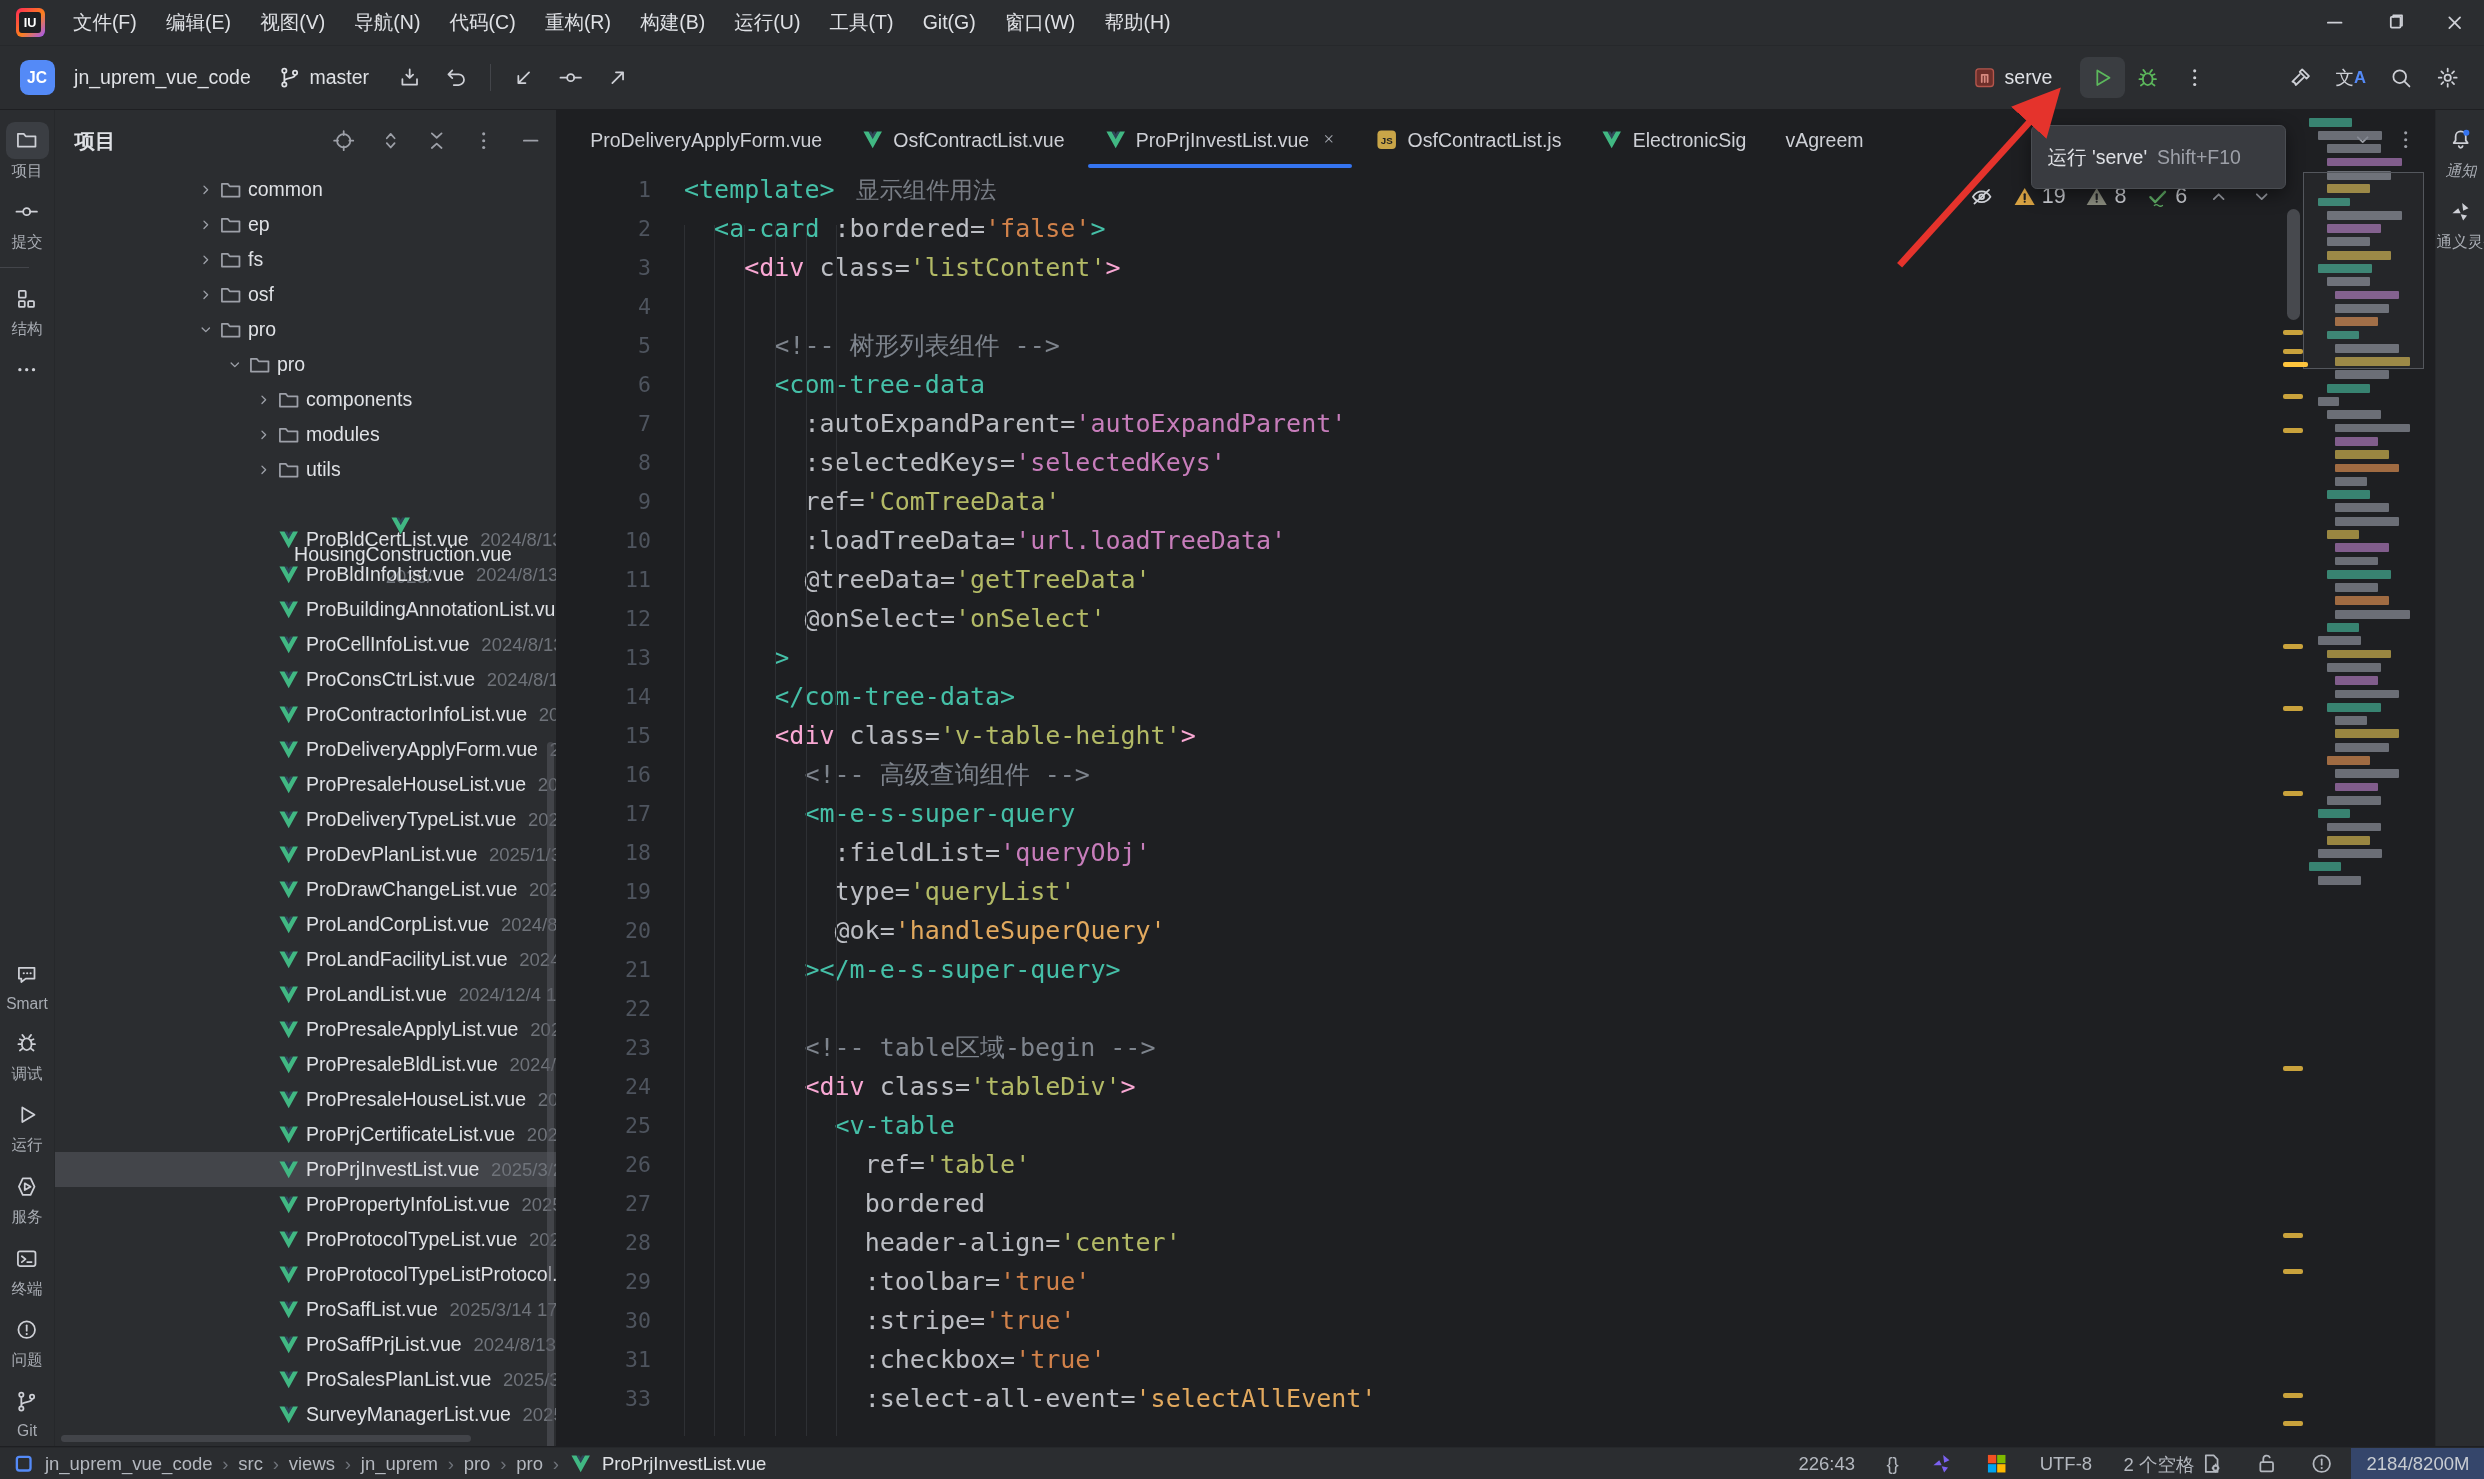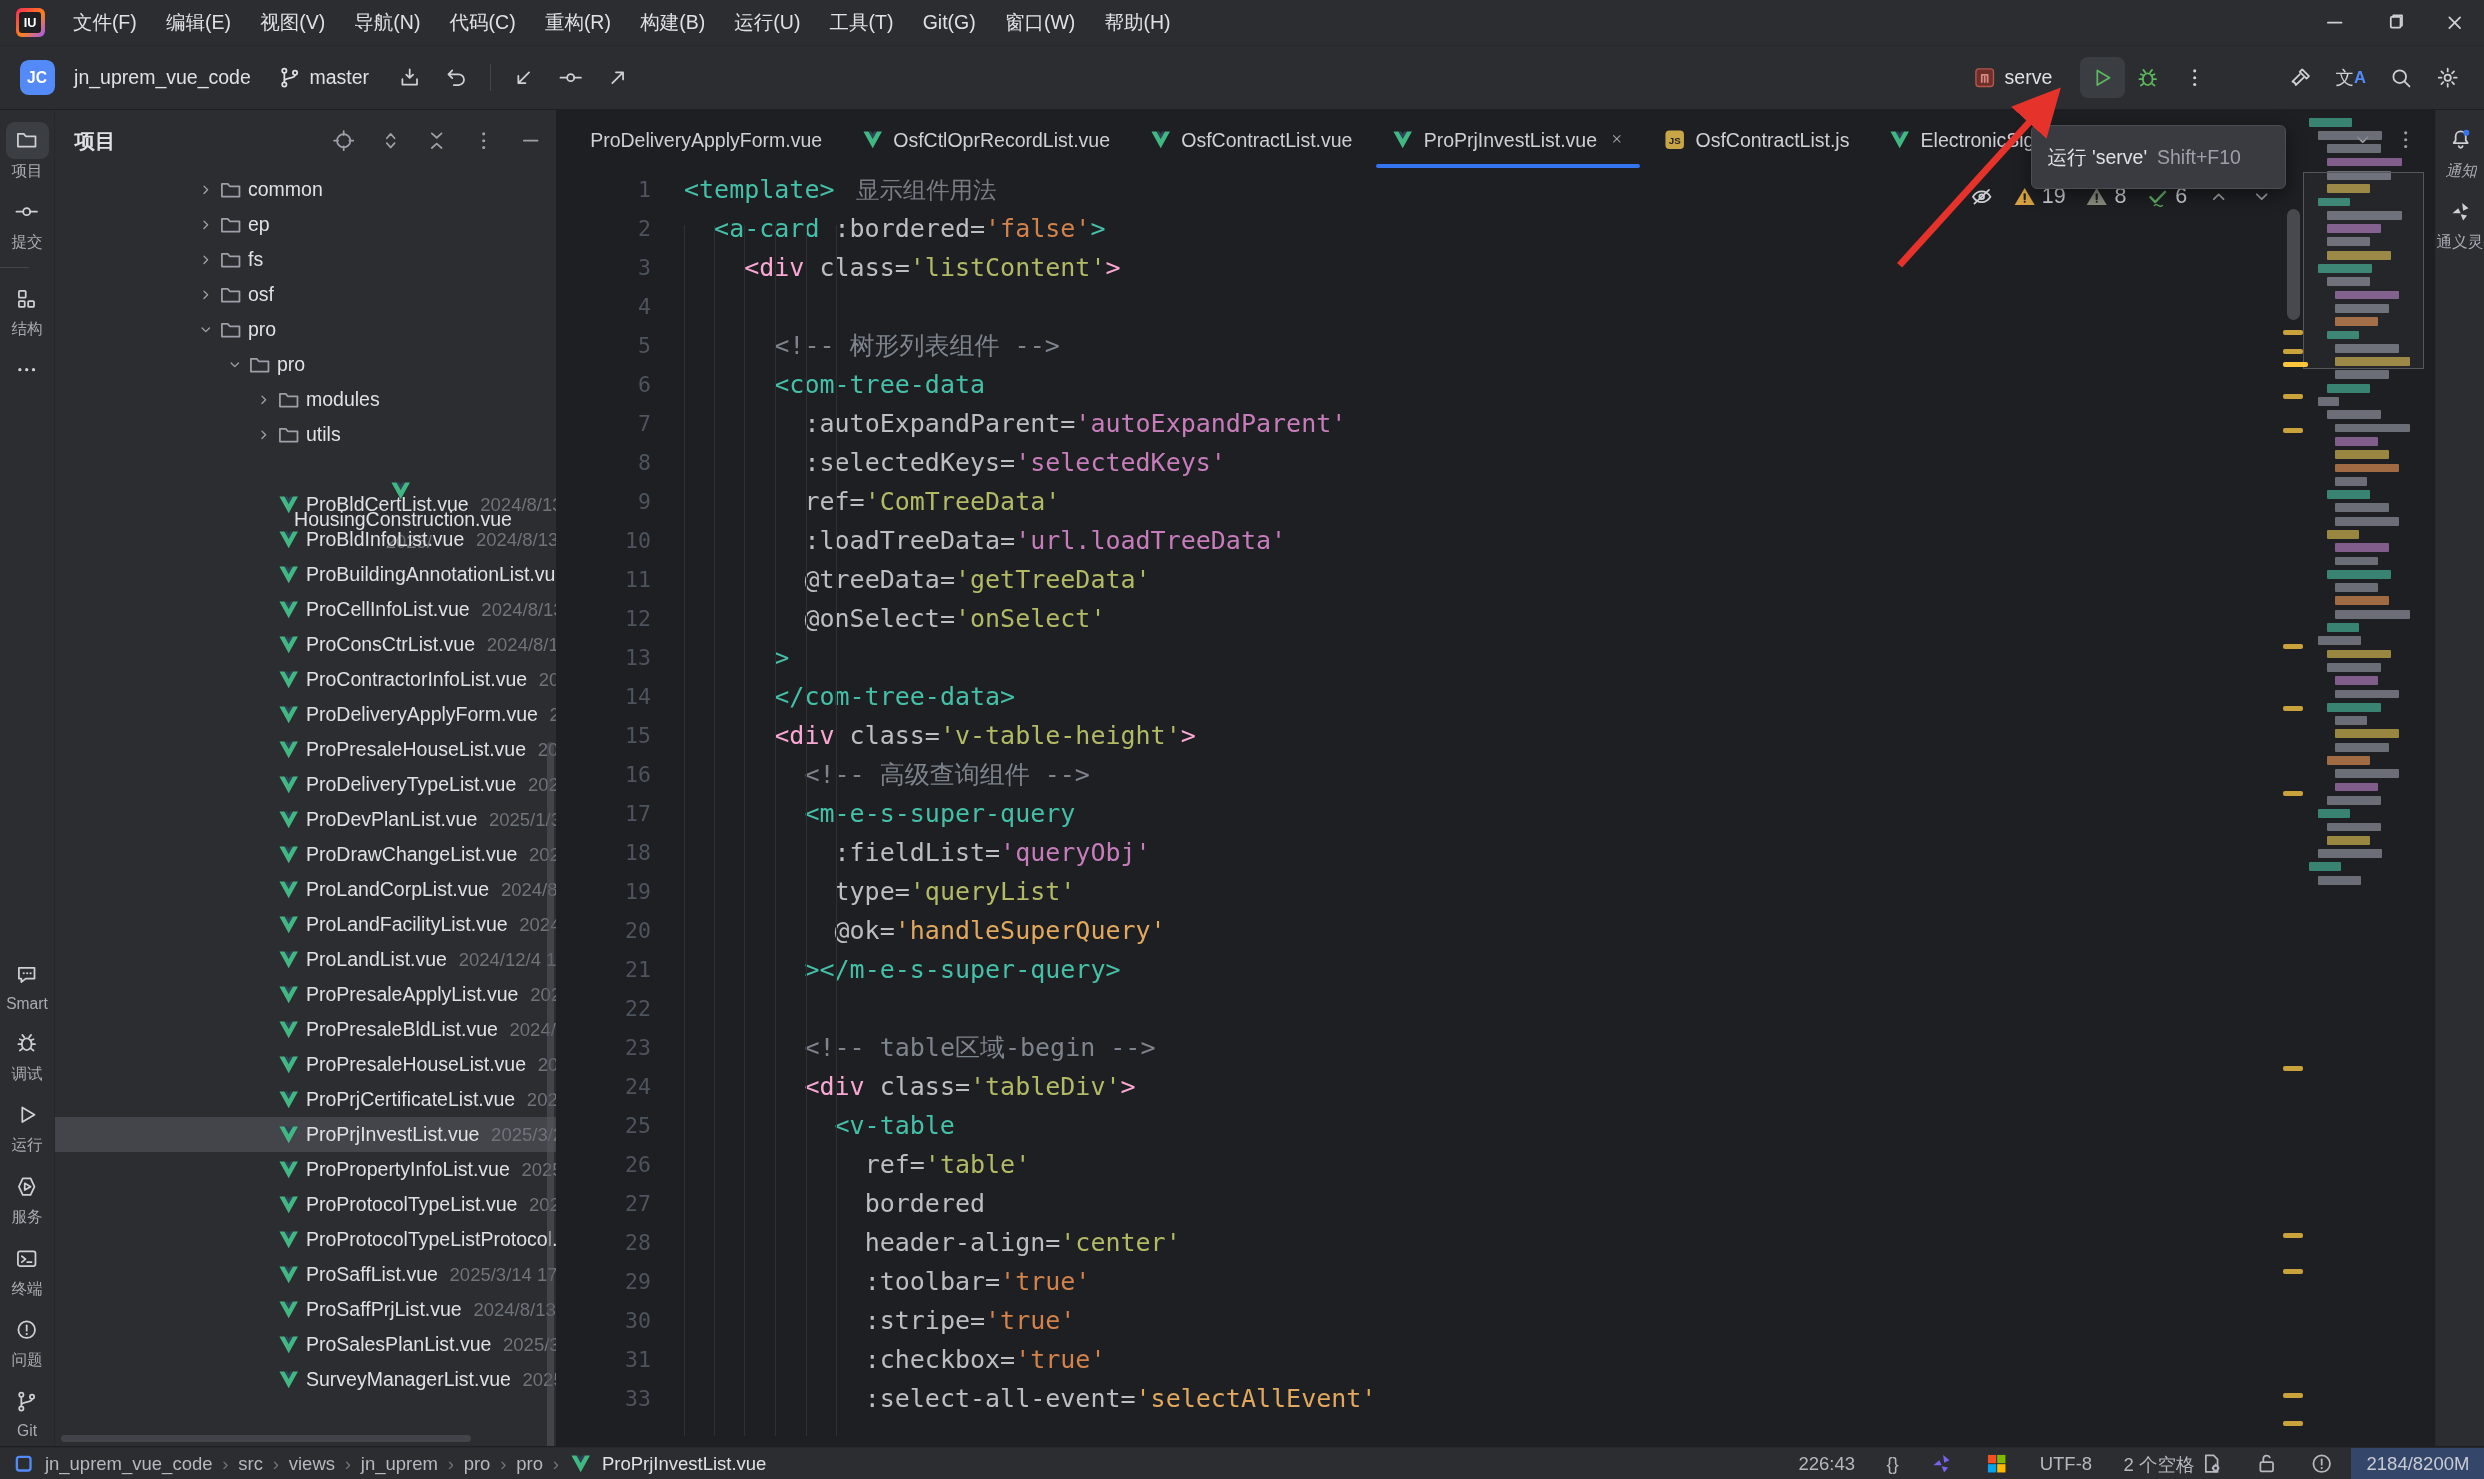--- a/index.html
+++ b/index.html
@@ -536,20 +536,35 @@
               <path d="M9.5 7l5 5-5 5"></path>
             </svg>
           </span>
           <span class="ticon">
             <span class="ic">
               <svg width="23.4" height="23.4" viewBox="0 0 24 24" fill="none" stroke="currentColor" stroke-width="1.8" stroke-linecap="round" stroke-linejoin="round">
                 <path d="M3 6h6l2 2.5h10V19H3z"></path>
               </svg>
             </span>
           </span>
+          <span>components</span>
+        </div>
+        <div class="trow" style="padding-left: 195px;">
+          <span class="tchev">
+            <svg width="17.6" height="17.6" viewBox="0 0 24 24" fill="none" stroke="currentColor" stroke-width="1.8" stroke-linecap="round" stroke-linejoin="round">
+              <path d="M9.5 7l5 5-5 5"></path>
+            </svg>
+          </span>
+          <span class="ticon">
+            <span class="ic">
+              <svg width="23.4" height="23.4" viewBox="0 0 24 24" fill="none" stroke="currentColor" stroke-width="1.8" stroke-linecap="round" stroke-linejoin="round">
+                <path d="M3 6h6l2 2.5h10V19H3z"></path>
+              </svg>
+            </span>
+          </span>
           <span>modules</span>
         </div>
         <div class="trow" style="padding-left: 195px;">
           <span class="tchev">
             <svg width="17.6" height="17.6" viewBox="0 0 24 24" fill="none" stroke="currentColor" stroke-width="1.8" stroke-linecap="round" stroke-linejoin="round">
               <path d="M9.5 7l5 5-5 5"></path>
             </svg>
           </span>
           <span class="ticon">
             <span class="ic">
@@ -912,29 +927,20 @@
       </div>
     <div id="panel-vscroll"></div>
     <div id="panel-hscroll"></div>
   </div>
 
   <div id="editor">
     <div id="tabbar">
       <div id="tabs-holder" style="display:flex;">
           <div class="tab">
             <span>ProDeliveryApplyForm.vue</span>
-          </div>
-          <div class="tab">
-            <span class="ic">
-              <svg width="23.4" height="23.4" viewBox="0 0 24 24" fill="none" stroke="currentColor" stroke-width="1.8" stroke-linecap="round" stroke-linejoin="round">
-                <path d="M2.5 3.5h5.2L12 10l4.3-6.5h5.2L12 20.8z" fill="#41B883" stroke="none"></path>
-                <path d="M7.7 3.5h2.9L12 6.2l1.4-2.7h2.9L12 11.6z" fill="#2E4456" stroke="none"></path>
-              </svg>
-            </span>
-            <span>OsfCtlOprRecordList.vue</span>
           </div>
           <div class="tab">
             <span class="ic">
               <svg width="23.4" height="23.4" viewBox="0 0 24 24" fill="none" stroke="currentColor" stroke-width="1.8" stroke-linecap="round" stroke-linejoin="round">
                 <path d="M2.5 3.5h5.2L12 10l4.3-6.5h5.2L12 20.8z" fill="#41B883" stroke="none"></path>
                 <path d="M7.7 3.5h2.9L12 6.2l1.4-2.7h2.9L12 11.6z" fill="#2E4456" stroke="none"></path>
               </svg>
             </span>
             <span>OsfContractList.vue</span>
           </div>

